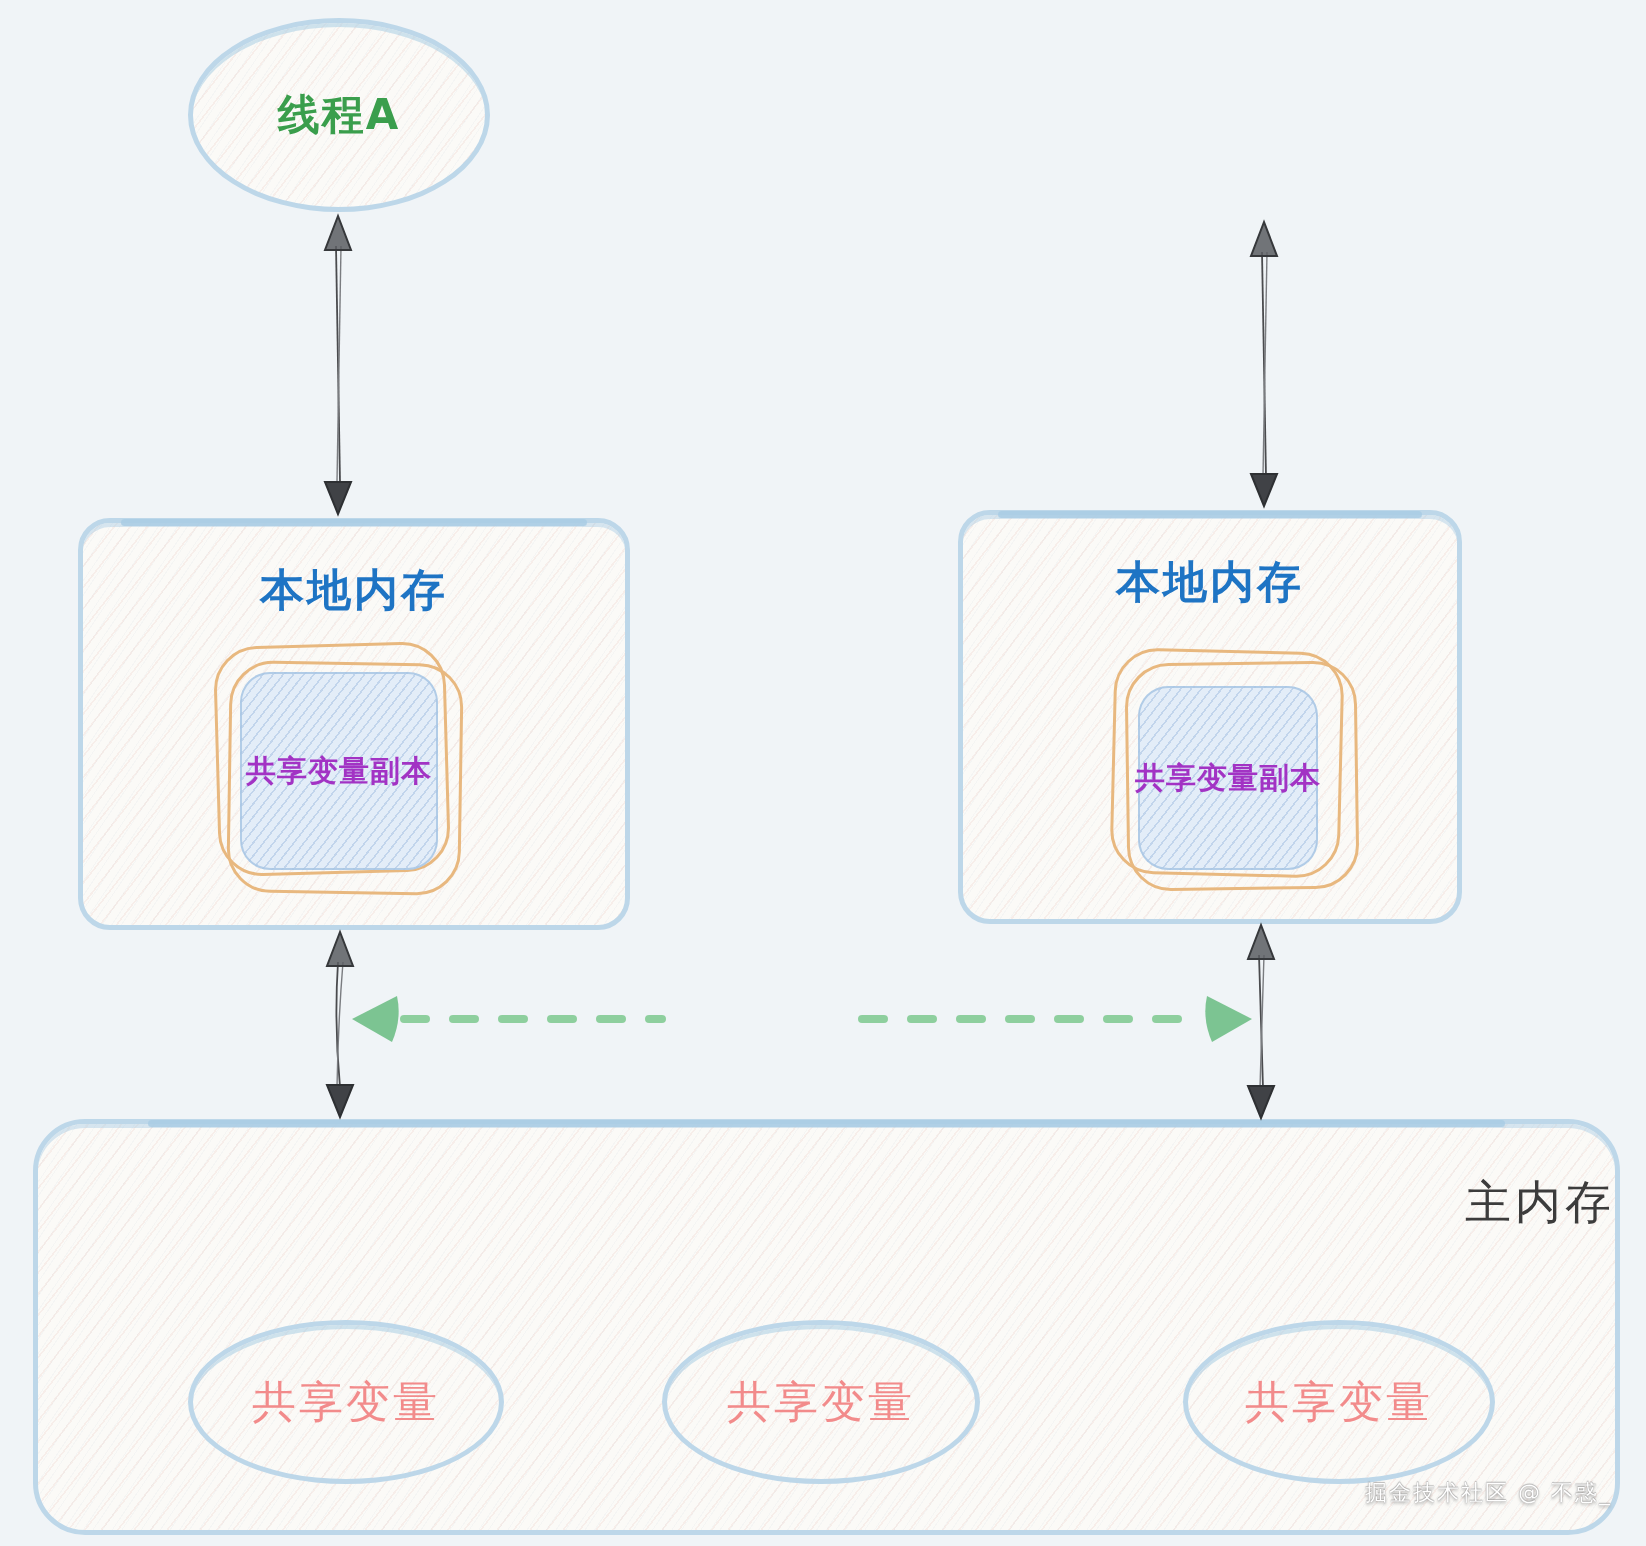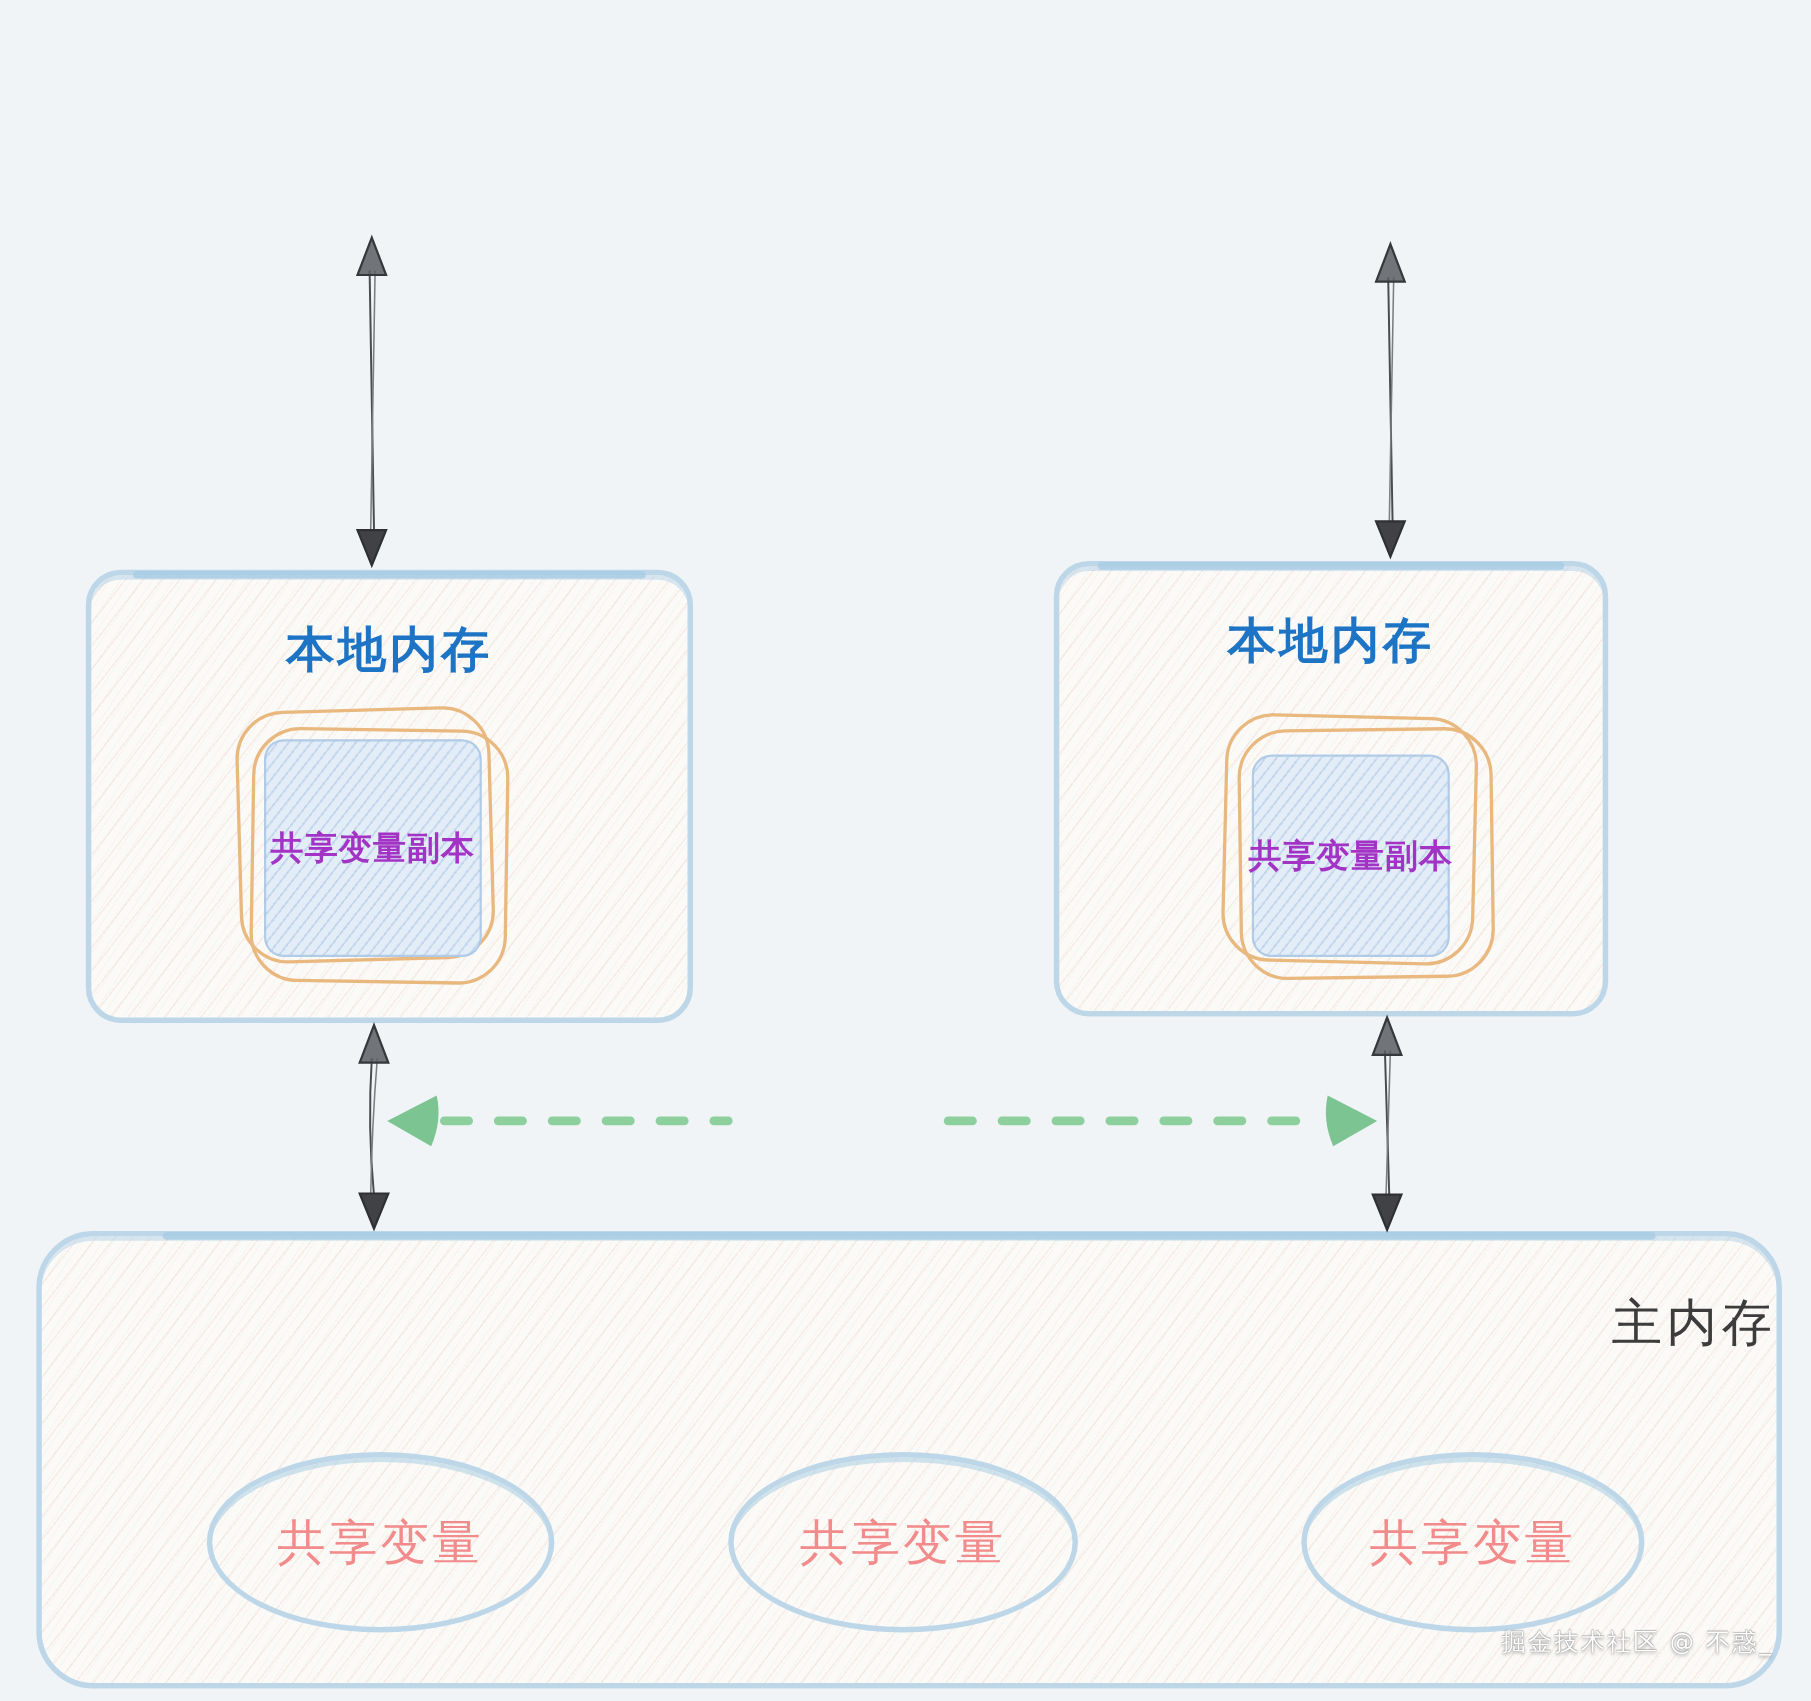--- a/index.html
+++ b/index.html
@@ -81,21 +81,21 @@
   
   .copy-stack{position:absolute;}
   .copy-card{
     position:absolute;
     border:3px solid var(--copy-box-stroke);
     border-radius:44px;
     background:transparent;
   }
   .copy-card.blue{
     border:2px solid rgba(168,198,228,0.85);
-    border-radius:18px;
+    border-radius:30px;
     background-color:var(--copy-box-fill);
     background-image:repeating-linear-gradient(128deg,
       rgba(118,158,208,0.30) 0px, rgba(118,158,208,0.30) 1.6px,
       transparent 1.6px, transparent 8px);
     display:flex;align-items:center;justify-content:center;
   }
   .copy-label{
     font-size:30px;font-weight:600;color:var(--copy-text);
     letter-spacing:1px;white-space:nowrap;
   }
@@ -125,20 +125,23 @@
   .head-top{fill:#5b5d61;fill-opacity:0.85;stroke:#36383b;stroke-width:2;}
   .head-bottom{fill:#404246;stroke:#2e3033;stroke-width:2;}
   .dash-line{stroke:var(--jmm-dash);stroke-width:8;fill:none;}
   .dash-head{fill:var(--jmm-head);}
 </style>
 </head>
 <body>
 
 <div class="canvas">
 
+  <div class="node ellipse sketch-fill" style="left:188px;top:18px;width:302px;height:194px;">
+    <span class="node-label thread-label">线程A</span>
+  </div>
 
 
   <div class="node rounded-box sketch-fill" style="left:78px;top:518px;width:552px;height:412px;">
     <div class="box-title">本地内存</div>
   </div>
 
   <div class="copy-stack" style="left:212px;top:642px;width:252px;height:252px;">
     <div class="copy-card" style="left:4px;top:2px;width:232px;height:230px;transform:rotate(-1.6deg);"></div>
     <div class="copy-card" style="left:16px;top:20px;width:234px;height:232px;transform:rotate(0.9deg);"></div>
     <div class="copy-card blue" style="left:28px;top:30px;width:198px;height:198px;">

